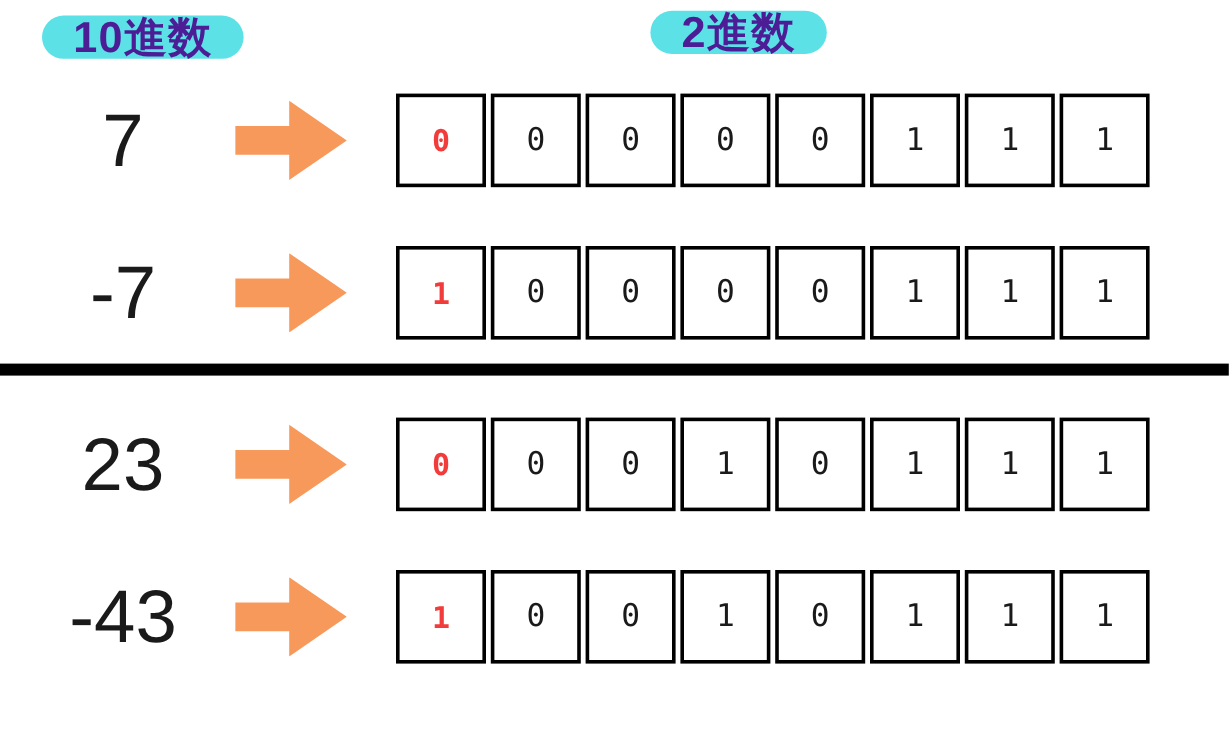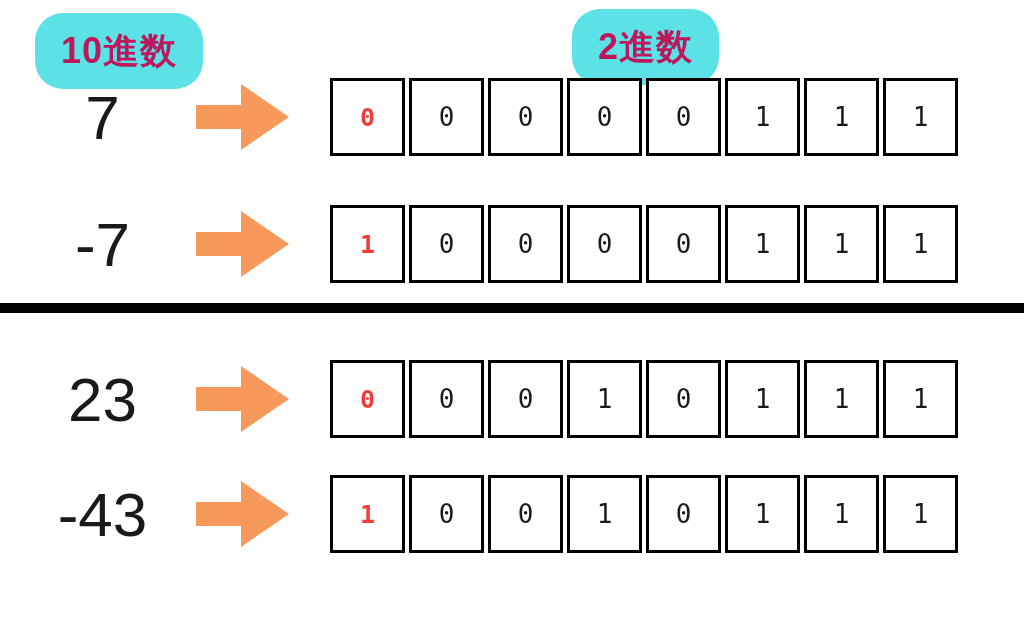--- a/index.html
+++ b/index.html
@@ -14,30 +14,30 @@
     font-family:"Liberation Sans",sans-serif;color:var(--ink);
     overflow:hidden;
   }
   .badge{
     position:absolute;
     background:var(--badge-bg);
     border-radius:28px;
     font-weight:bold;
     font-size:36px;
     line-height:1;
-    padding:20px 26px;
-    color:#be185d;
+    padding:0 26px;
+    color:#4c1d95;
     letter-spacing:1px;
   }
   .badge-decimal{left:35px;top:13px;}
-  .badge-binary{left:572px;top:9px;text-align:right;}
+  .badge-binary{left:542px;top:9px;text-align:right;}
   .row{position:absolute;left:0;width:1024px;height:78px;}
   .row-1{top:78px;}
   .row-2{top:205px;}
-  .row-3{top:360px;}
+  .row-3{top:348px;}
   .row-4{top:475px;}
   .dec{
     position:absolute;left:0;top:0;width:205px;height:78px;
     display:flex;align-items:center;justify-content:center;
     font-size:62px;font-weight:400;color:#1a1a1a;
   }
   .arrow{
     position:absolute;left:196px;top:6px;width:93px;height:66px;
   }
   .arrow svg{display:block;}

